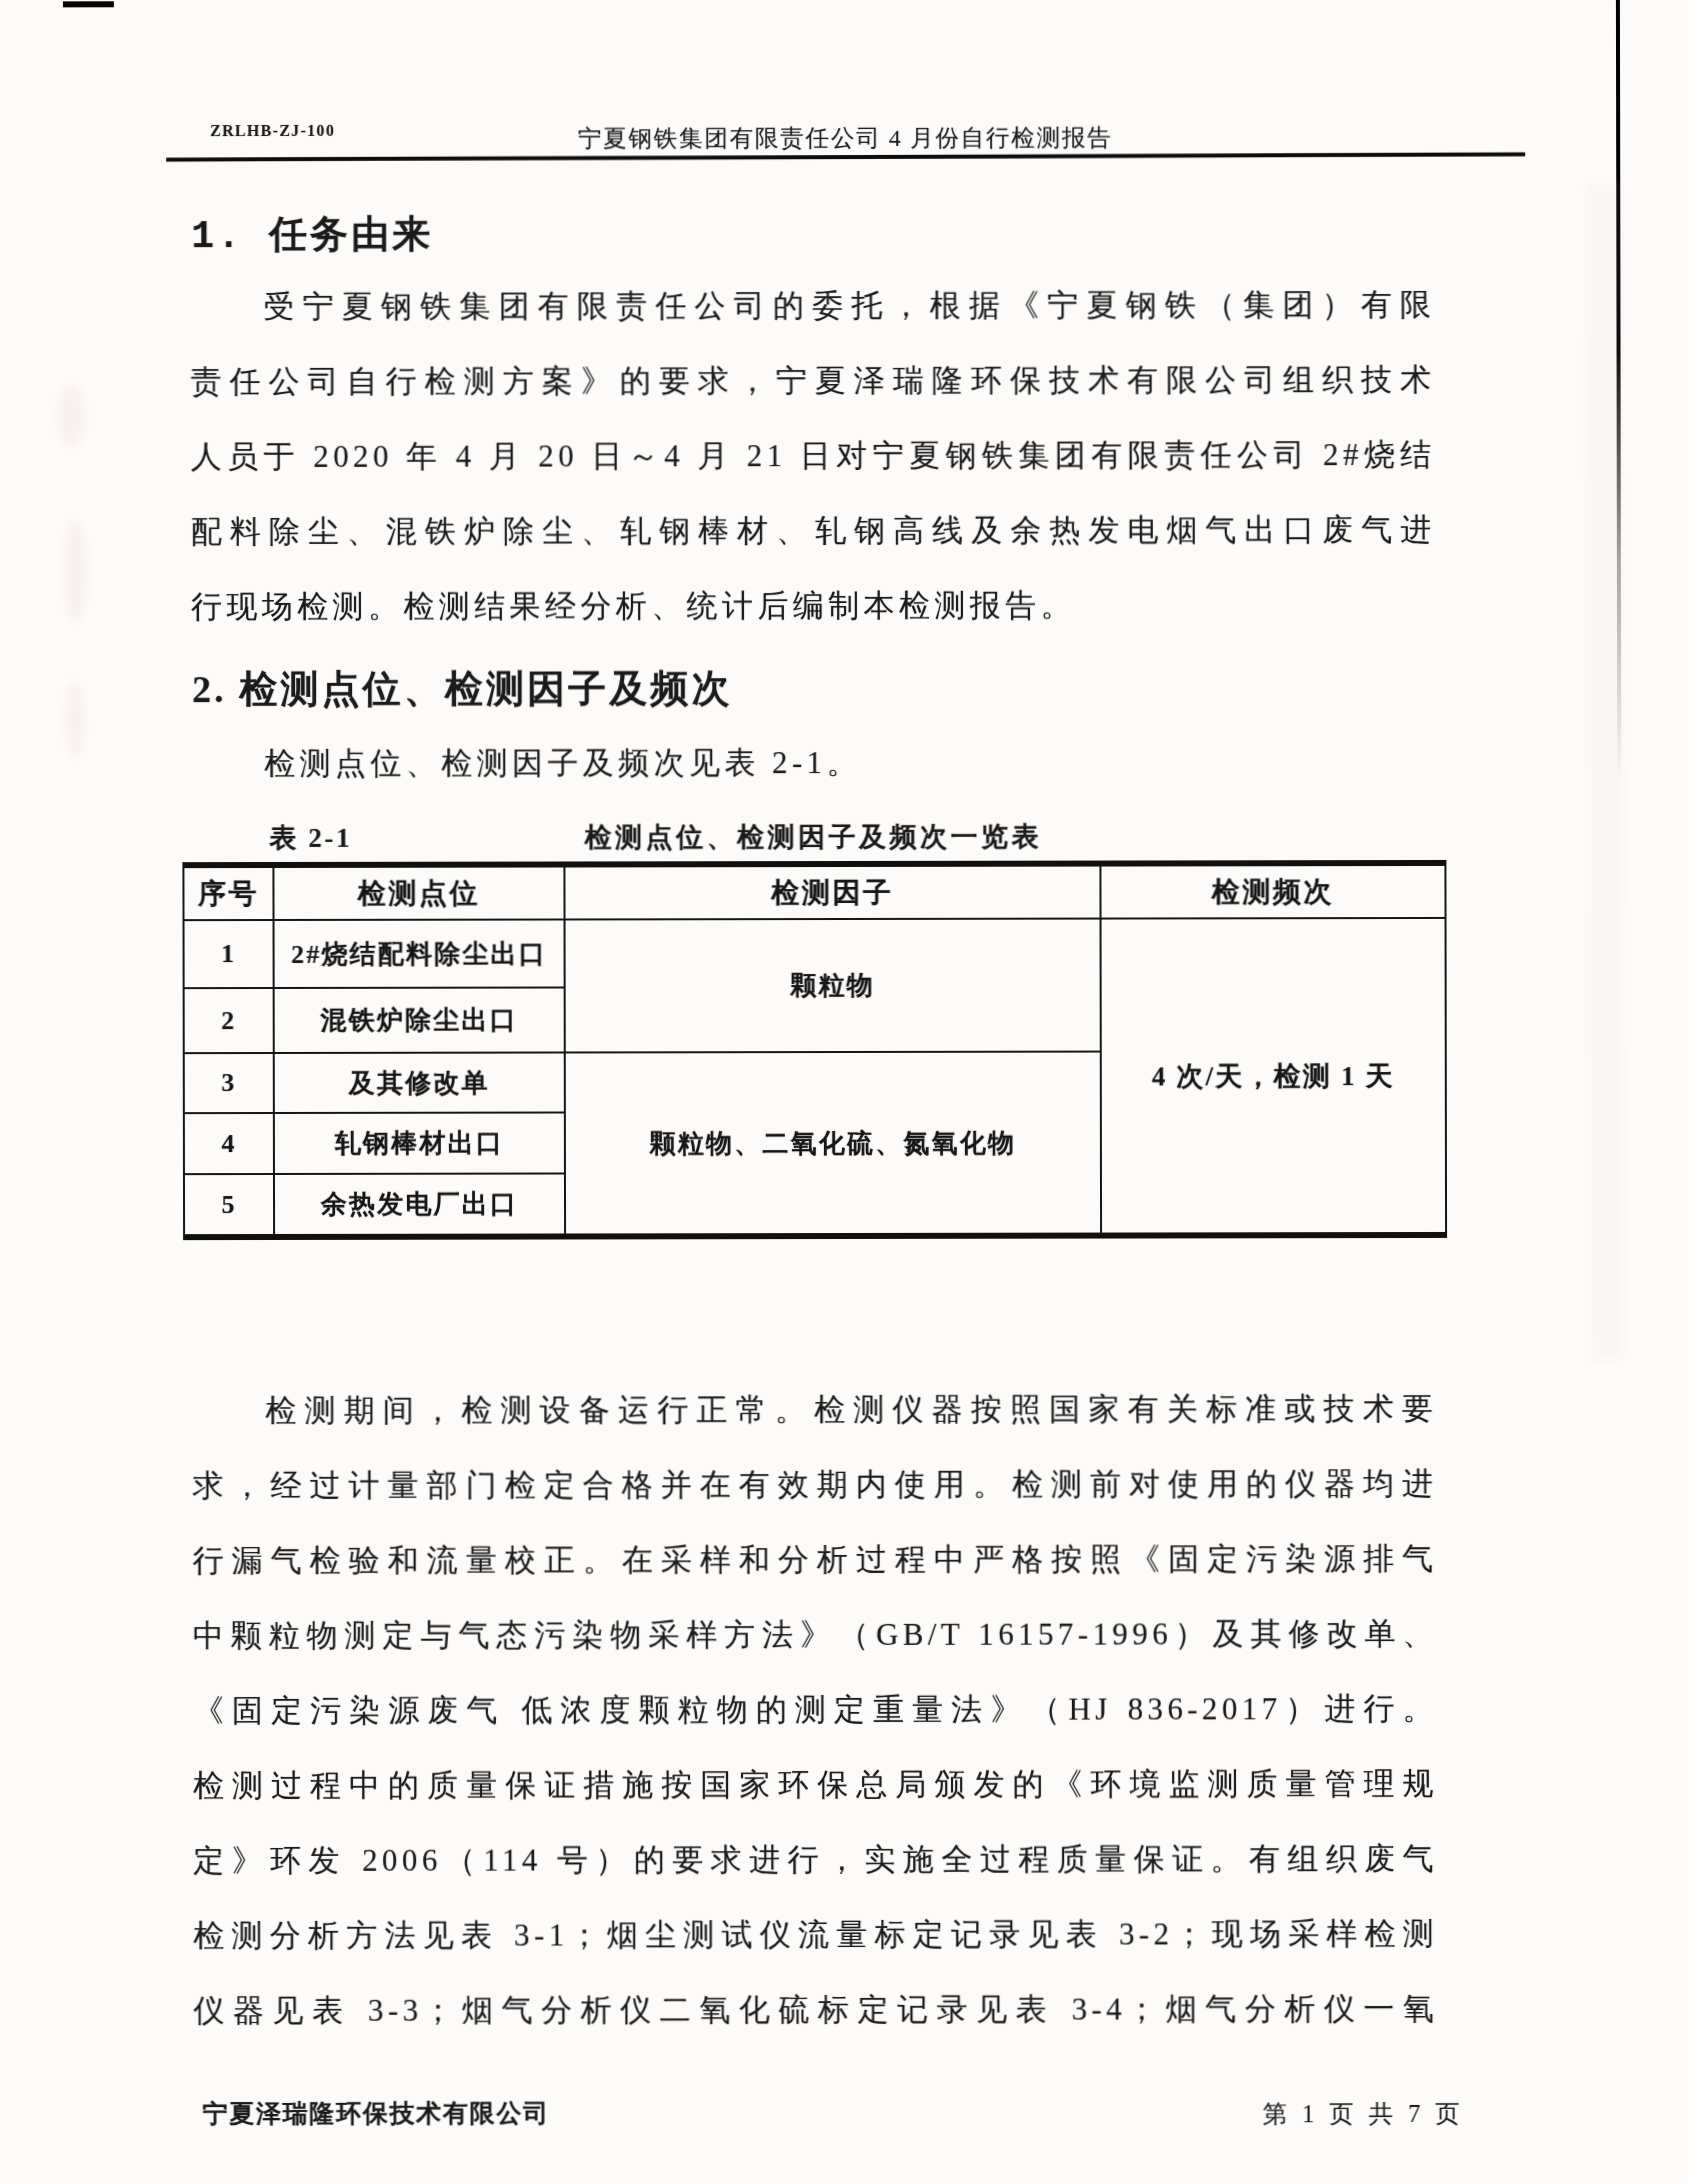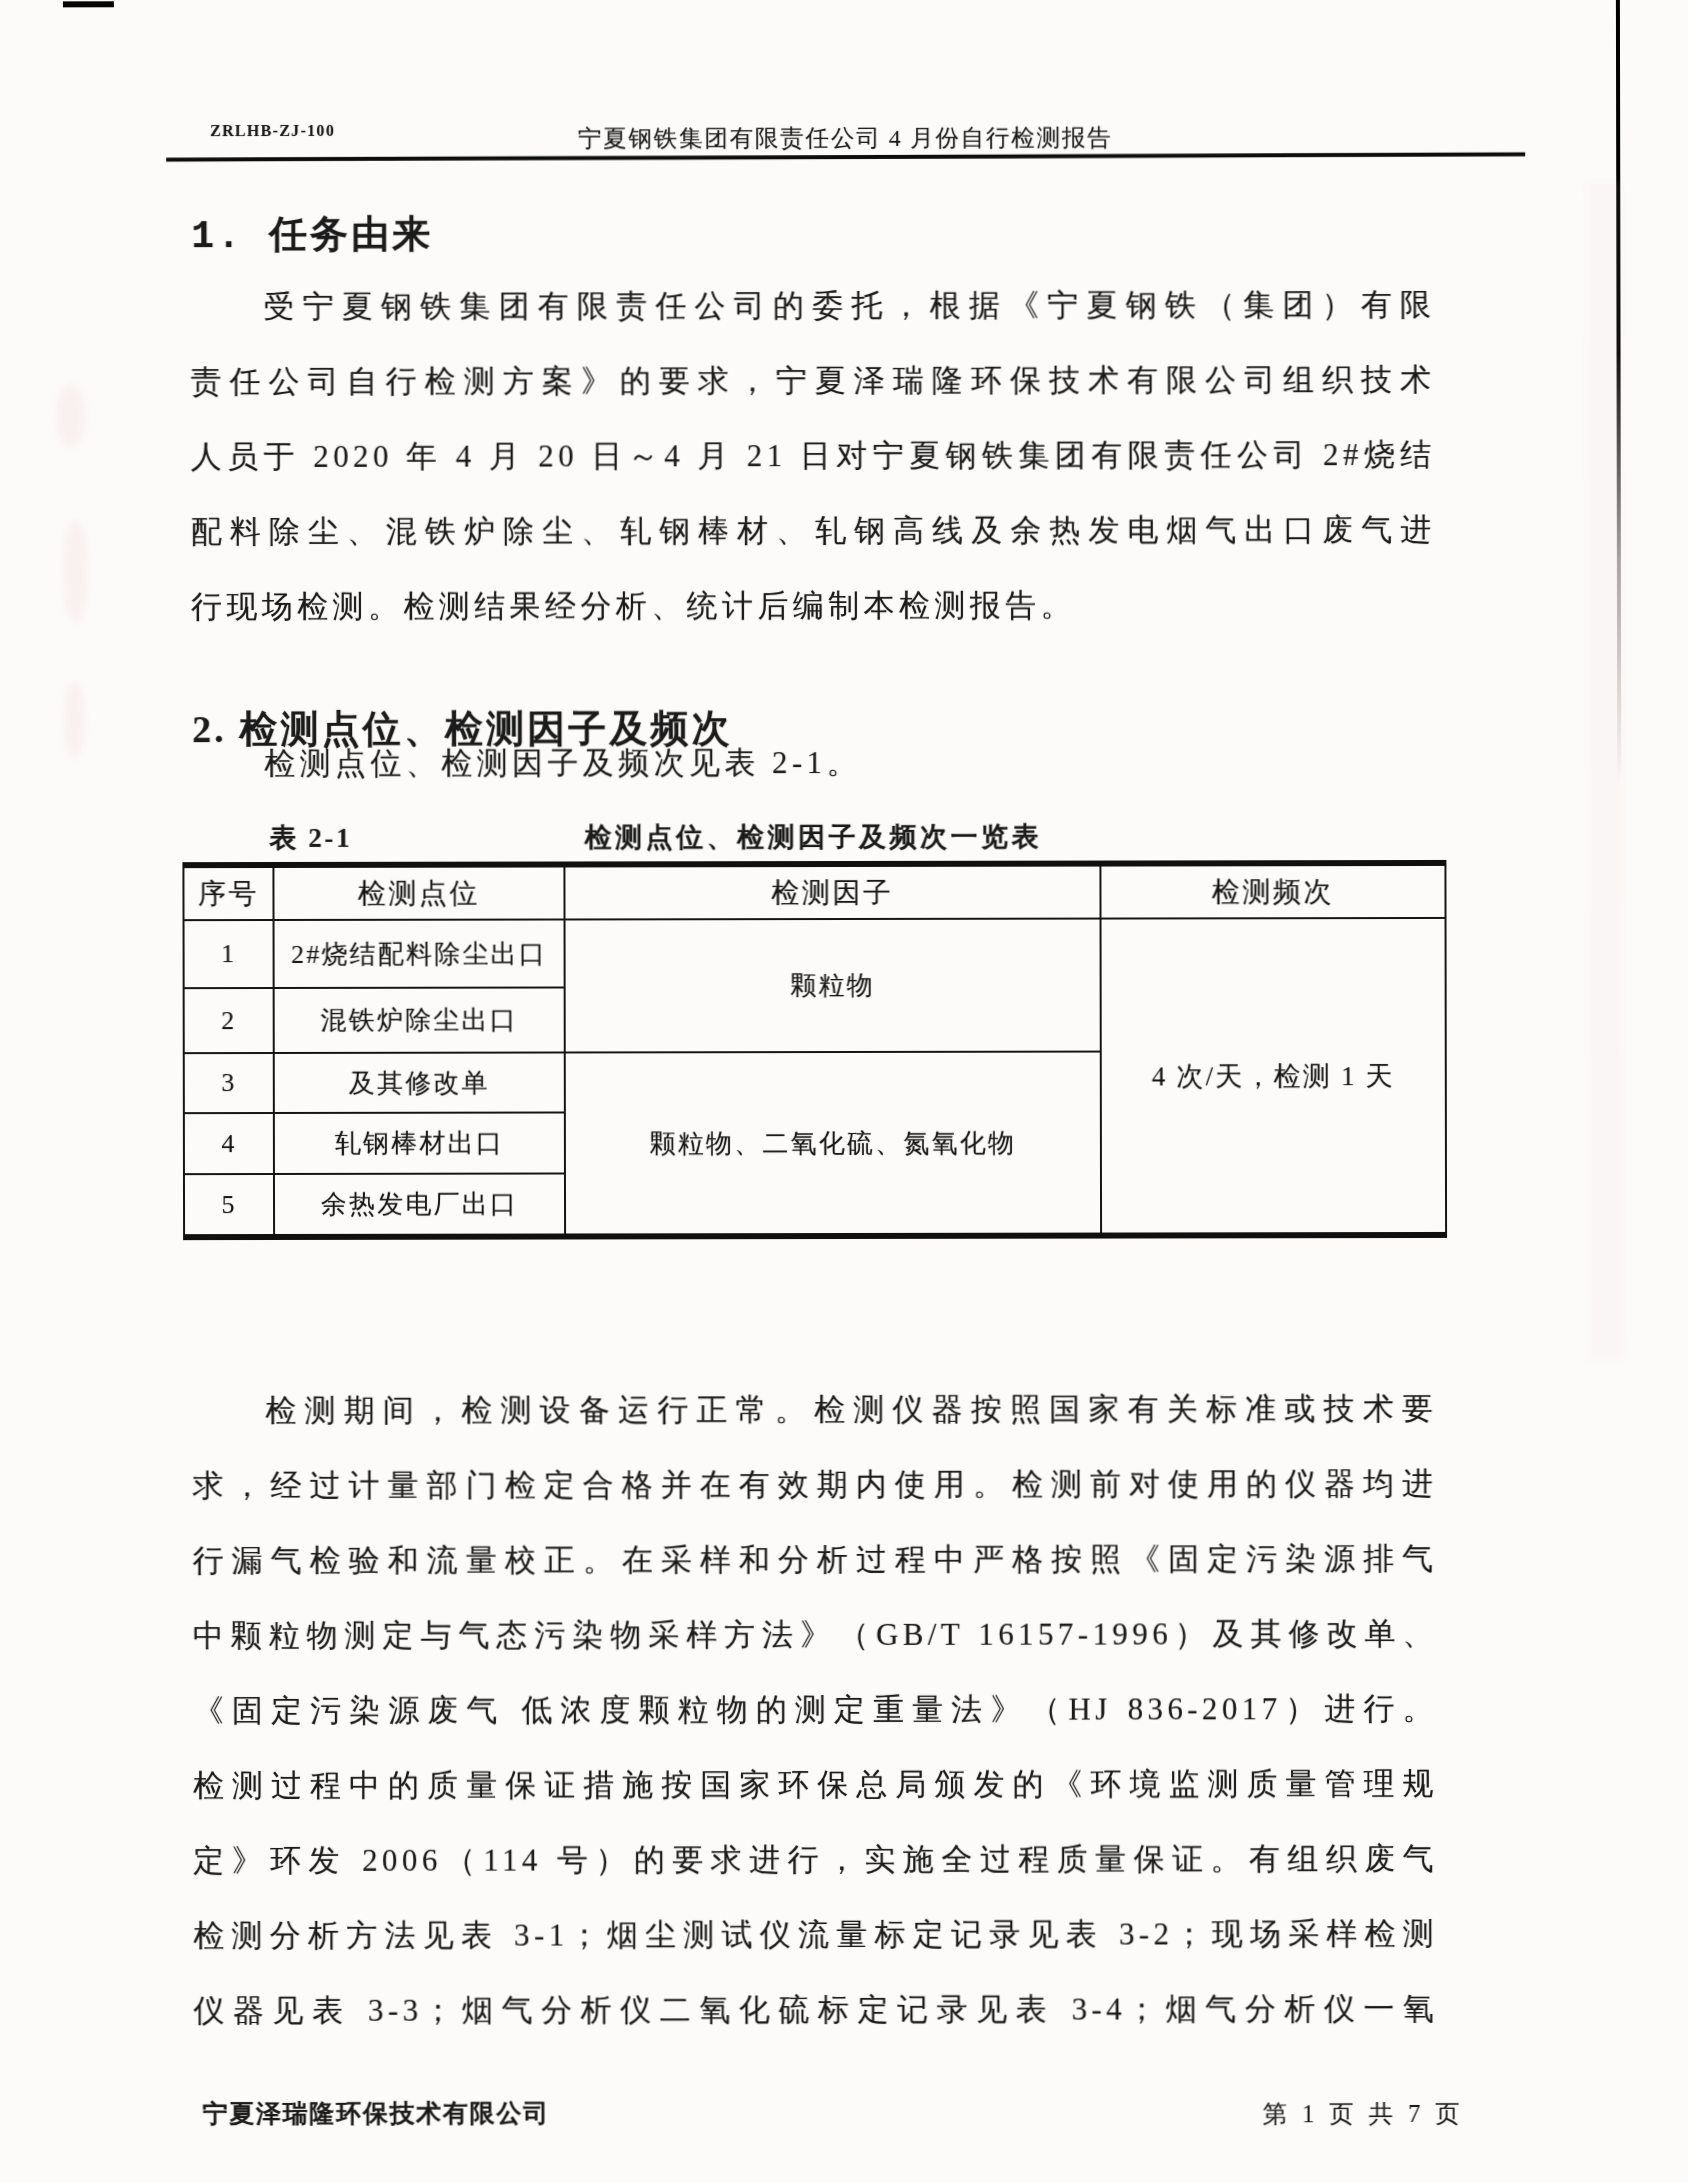--- a/index.html
+++ b/index.html
@@ -35,21 +35,21 @@
   .tcap-title{position:absolute;left:0;right:0;top:0;text-align:center;letter-spacing:3.5px;}
   
   .tblwrap{position:absolute;left:183px;top:861px;}
   table.report{
     border-collapse:collapse;table-layout:fixed;width:1262px;
     font-size:26px;color:#161616;
   }
   table.report td,table.report th{
     border:2.6px solid #151515;
     text-align:center;vertical-align:middle;
-    font-weight:normal;letter-spacing:2.2px;
+    font-weight:bold;letter-spacing:2.2px;
     padding:0;overflow:hidden;
     text-shadow:0 0 1.3px rgba(25,25,25,0.28);
   }
   table.report{border-top:6.1px solid #101010;border-bottom:6.1px solid #101010;}
   table.report th{font-size:28px;letter-spacing:2.6px;}
   .rh{height:55px;}
   .r1{height:68px;}.r2{height:65px;}.r3{height:60px;}.r4{height:61px;}.r5{height:63px;}
   
   .ftr-left{position:absolute;left:201px;top:2096px;font-size:25px;letter-spacing:1.7px;font-weight:600;text-align:center;}
   .ftr-right{position:absolute;left:1261px;top:2098px;font-size:24.5px;letter-spacing:4.4px;}
@@ -86,21 +86,21 @@
 
     <div class="sec-h doc-text" style="top:208px;font-family:Liberation Mono, monospace;">1. 任务由来</div>
     <div class="para" style="top:268px;">
       <div class="pline indent doc-text">受宁夏钢铁集团有限责任公司的委托，根据《宁夏钢铁（集团）有限</div>
       <div class="pline doc-text">责任公司自行检测方案》的要求，宁夏泽瑞隆环保技术有限公司组织技术</div>
       <div class="pline doc-text">人员于 2020 年 4 月 20 日～4 月 21 日对宁夏钢铁集团有限责任公司 2#烧结</div>
       <div class="pline doc-text">配料除尘、混铁炉除尘、轧钢棒材、轧钢高线及余热发电烟气出口废气进</div>
       <div class="pline last doc-text">行现场检测。检测结果经分析、统计后编制本检测报告。</div>
     </div>
 
-    <div class="sec-h doc-text" style="top:663px;margin-top:40px;">2. 检测点位、检测因子及频次</div>
+    <div class="sec-h doc-text" style="top:663px;">2. 检测点位、检测因子及频次</div>
     <div class="para" style="top:725px;">
       <div class="pline last indent doc-text">检测点位、检测因子及频次见表 2-1。</div>
     </div>
 
     <div class="tcap">
       <span class="tcap-label doc-text">表 2-1</span>
       <span class="tcap-title doc-text">检测点位、检测因子及频次一览表</span>
     </div>
 
     <div class="tblwrap">

